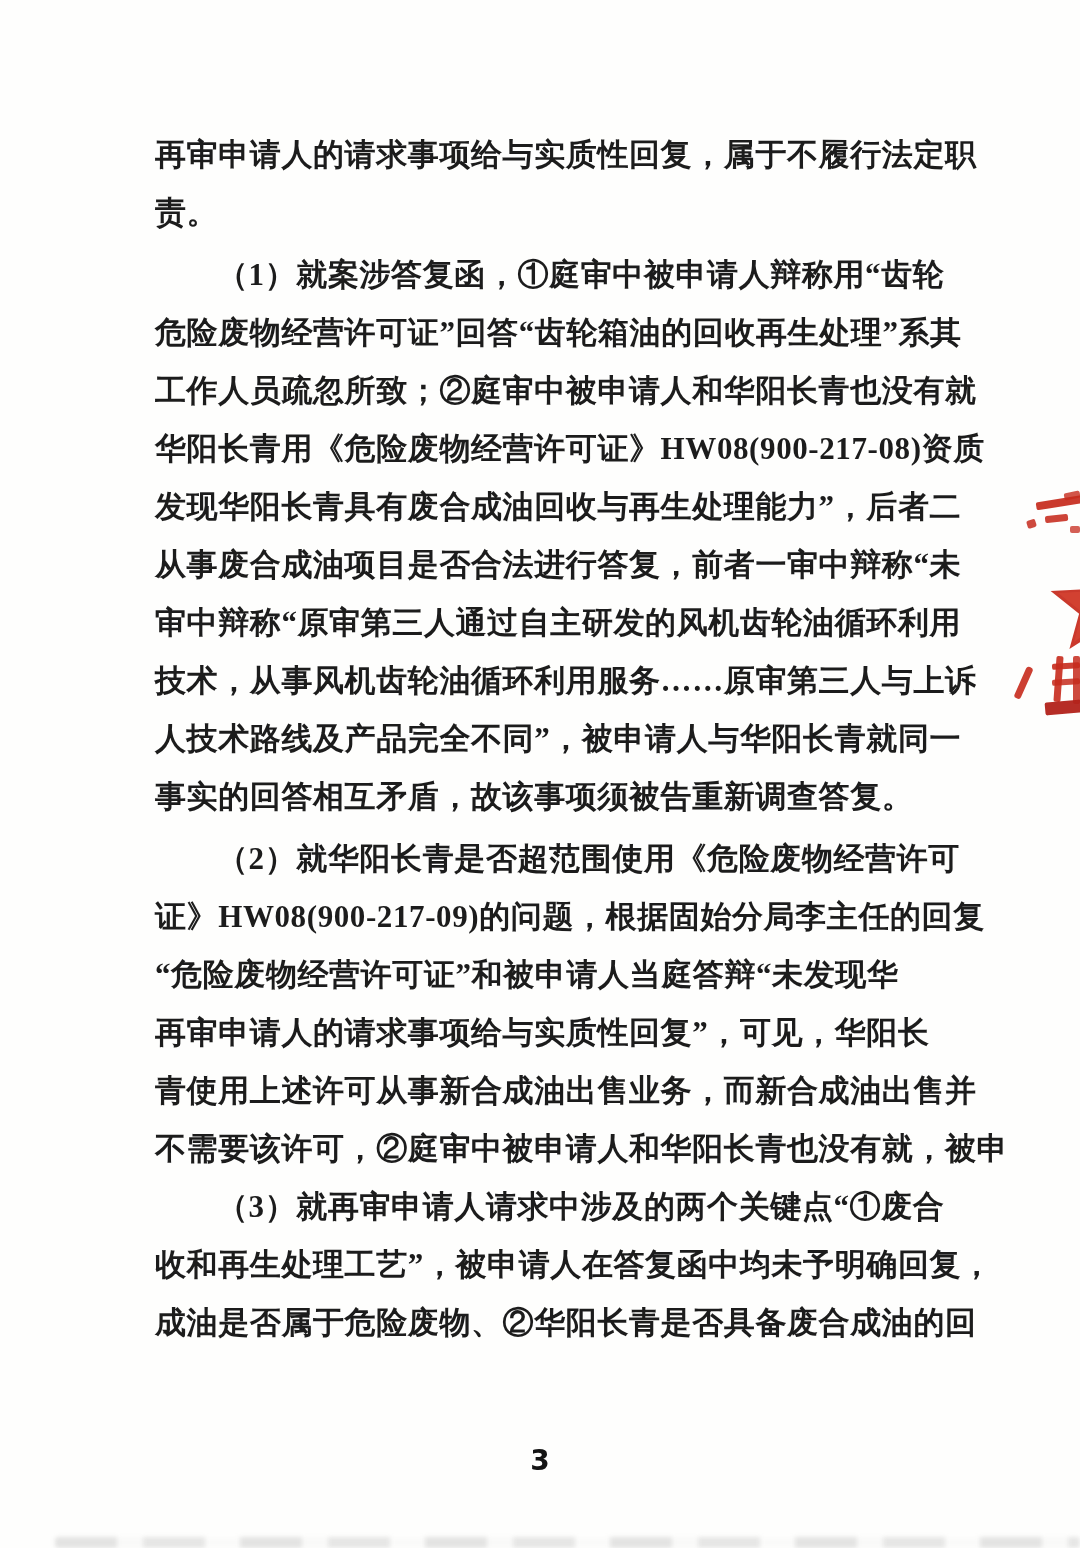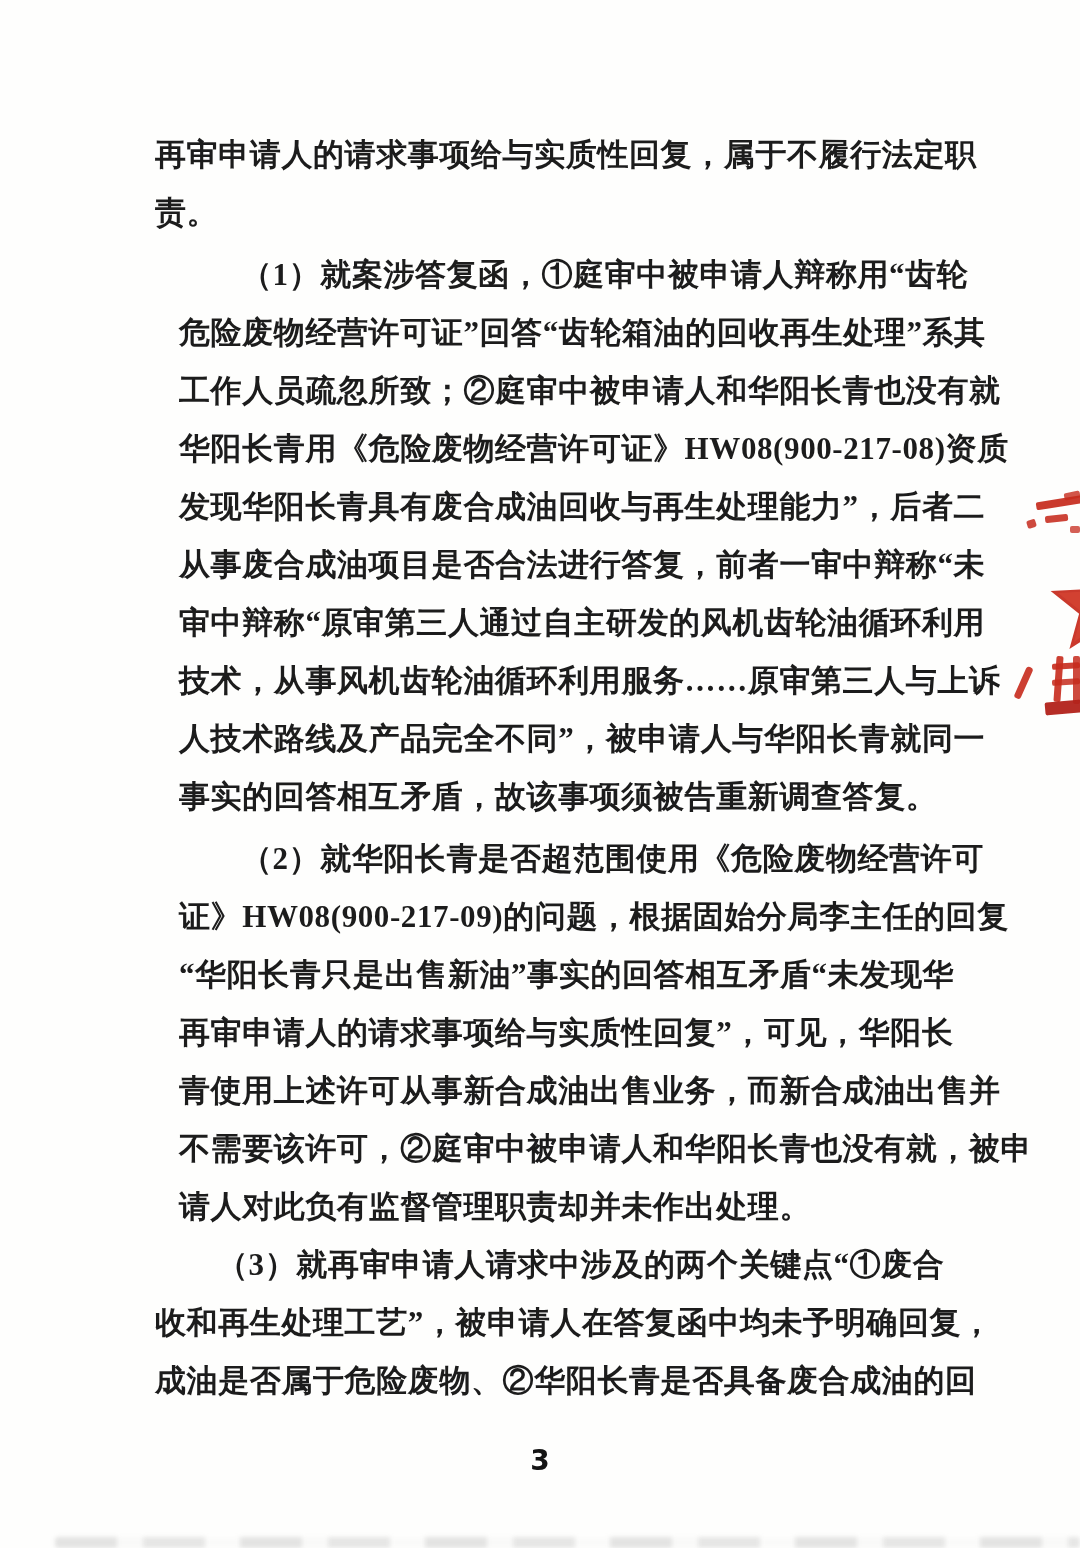--- a/index.html
+++ b/index.html
@@ -17,21 +17,21 @@
   }
   .textblock {
     position:absolute;
     left:155px; top:126px; width:790px;
     color:#1c1c1c;
     font-size:31px;
     font-weight:700;
     letter-spacing:0.6px;
   }
   .para { margin:0; }
-  .para.gap { margin-top:4px;margin-left:24px; }
+  .para.gap { margin-top:4px; }
   .line {
     height:58px; line-height:58px;
     white-space:nowrap;
   }
   .line.indent { text-indent:62px; }
   .page-number {
     position:absolute;
     left:0; top:1444px; width:1080px;
     text-align:center;
     font-family:"DejaVu Sans","Liberation Sans",sans-serif;
@@ -78,25 +78,24 @@
       <div class="line">从事废合成油项目是否合法进行答复，前者一审中辩称“未</div>
       <div class="line">审中辩称“原审第三人通过自主研发的风机齿轮油循环利用</div>
       <div class="line">技术，从事风机齿轮油循环利用服务……原审第三人与上诉</div>
       <div class="line">人技术路线及产品完全不同”，被申请人与华阳长青就同一</div>
       <div class="line">事实的回答相互矛盾，故该事项须被告重新调查答复。</div>
     </div>
 
     <div class="para gap">
       <div class="line indent">（2）就华阳长青是否超范围使用《危险废物经营许可</div>
       <div class="line">证》HW08(900-217-09)的问题，根据固始分局李主任的回复</div>
-      <div class="line">“华阳长青只是出售新油”事实的回答相互矛盾“未发现华</div>
+      <div class="line">“危险废物经营许可证”和被申请人当庭答辩“未发现华</div>
       <div class="line">再审申请人的请求事项给与实质性回复”，可见，华阳长</div>
       <div class="line">青使用上述许可从事新合成油出售业务，而新合成油出售并</div>
       <div class="line">不需要该许可，②庭审中被申请人和华阳长青也没有就，被申</div>
-      <div class="line">请人对此负有监督管理职责却并未作出处理。</div>
     </div>
 
     <div class="para">
       <div class="line indent">（3）就再审申请人请求中涉及的两个关键点“①废合</div>
       <div class="line">收和再生处理工艺”，被申请人在答复函中均未予明确回复，</div>
       <div class="line">成油是否属于危险废物、②华阳长青是否具备废合成油的回</div>
     </div>
 
   </div>
 

